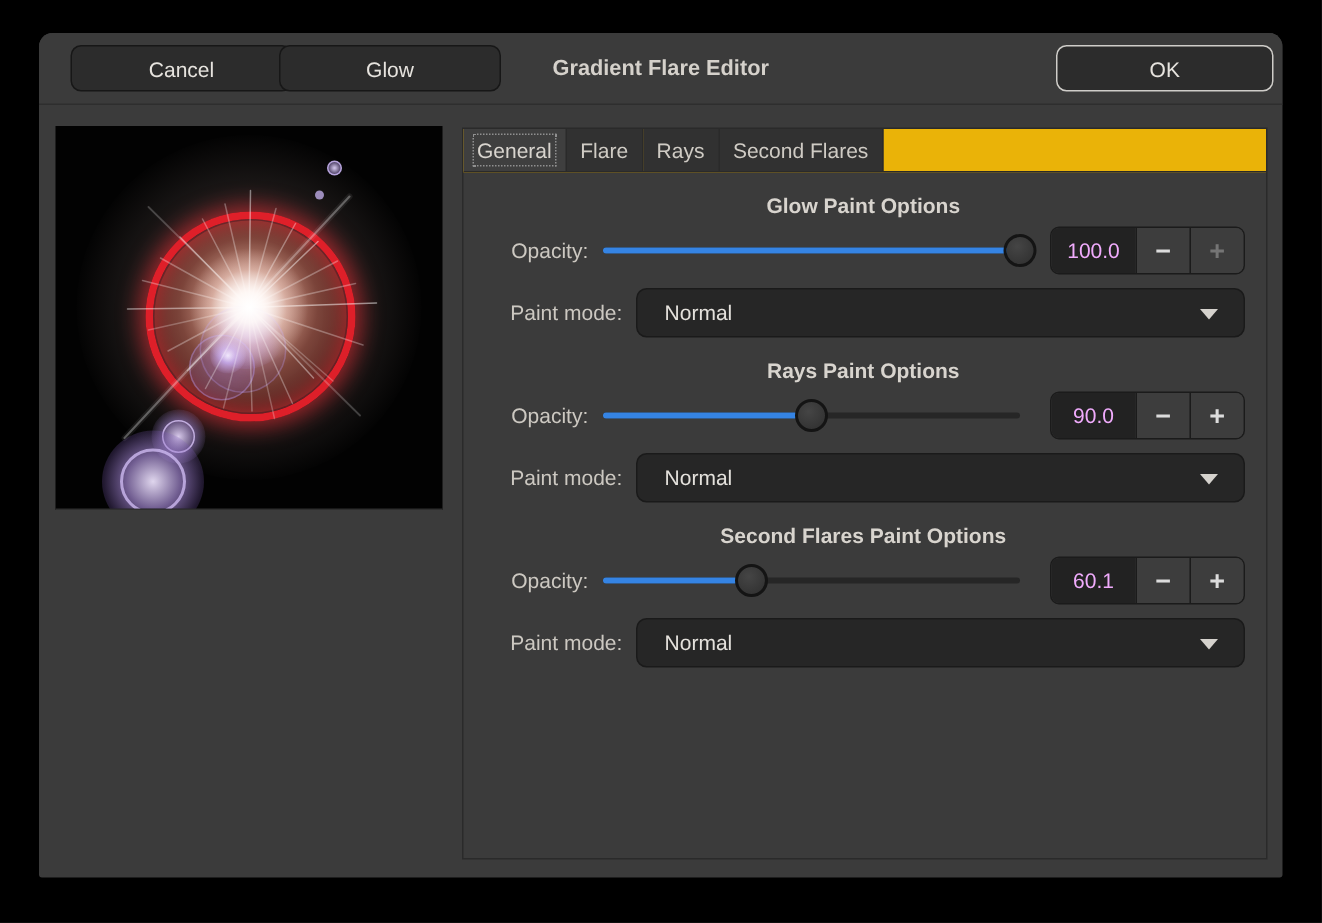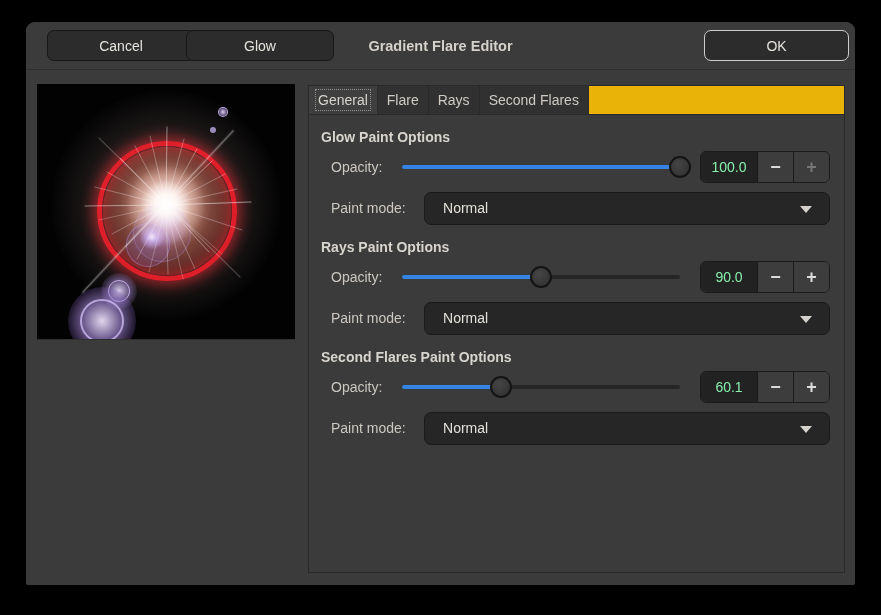--- a/index.html
+++ b/index.html
@@ -51,37 +51,37 @@
   .dot2{left:173px;top:43px;width:6px;height:6px;border-radius:50%;background:#b4a2d9;opacity:.85;}
   .rays-svg{left:0;top:0;}
   
   .frame{position:absolute;left:282px;top:63px;width:537px;height:488px;border:1px solid #2a2a2a;background:#3b3b3b;}
   .tabstrip{display:flex;height:29px;background:#eab308;border-bottom:1px solid #2a2a2a;}
   .tab{display:flex;align-items:center;padding:0 9px;font-size:14px;color:#cfcbc4;background:#313131;
     border-right:1px solid #2a2a2a;cursor:default;}
   .tab.active{background:#3f3f3f;color:#d8d4ce;}
   .tab.active .tab-label{outline:1px dotted #909090;outline-offset:2px;}
   .tab-rest{flex:1;}
-  .content{padding:12px 14px 0 12px;}
+  .content{padding:12px 14px 0 12px;text-align:center;}
   .sec-heading{font-size:14px;font-weight:bold;color:#d8d4ce;margin:14px 0 6px 0;}
   .sec-heading.first{margin-top:2px;}
   .row{display:flex;align-items:center;margin:0 0 8px 10px;height:32px;}
   .row.pm{height:34px;}
   .lbl{font-size:14px;color:#ccc8c1;}
   .lbl-op{width:71px;}
   .lbl-pm{width:94px;}
   
   .slider{position:relative;width:278px;height:26px;margin-right:20px;}
   .track{position:absolute;left:0;right:0;top:11px;height:4px;background:#262626;border-radius:2px;}
   .fill{position:absolute;left:0;top:11px;height:4px;background:#3584e4;border-radius:2px;}
   .handle{position:absolute;top:2px;width:22px;height:22px;border-radius:50%;
     background:radial-gradient(circle at 40% 35%,#454545,#2e2e2e);border:2px solid #141414;}
   
   .spin{display:flex;height:32px;border:1px solid #1b1b1b;border-radius:6px;overflow:hidden;}
-  .spin-entry{width:56px;background:#222222;color:#86efac;font-size:14px;display:flex;align-items:center;justify-content:center;}
+  .spin-entry{width:56px;background:#222222;color:#f0abfc;font-size:14px;display:flex;align-items:center;justify-content:center;}
   .spin-btn{width:36px;background:#3d3d3d;color:#dcdcdc;font-size:18px;font-weight:bold;display:flex;align-items:center;justify-content:center;
     border-left:1px solid #1b1b1b;cursor:default;}
   .spin-btn.disabled{color:#757575;}
   
   .dropdown{position:relative;width:410px;height:33px;background:#262626;border:1px solid #1a1a1a;border-radius:7px;
     display:flex;align-items:center;cursor:default;}
   .dd-value{font-size:14px;color:#e4e1dc;margin-left:18px;}
   .dd-caret{position:absolute;right:17px;top:13px;width:0;height:0;
     border-left:6px solid transparent;border-right:6px solid transparent;border-top:7px solid #d5d2cd;}
 </style>

